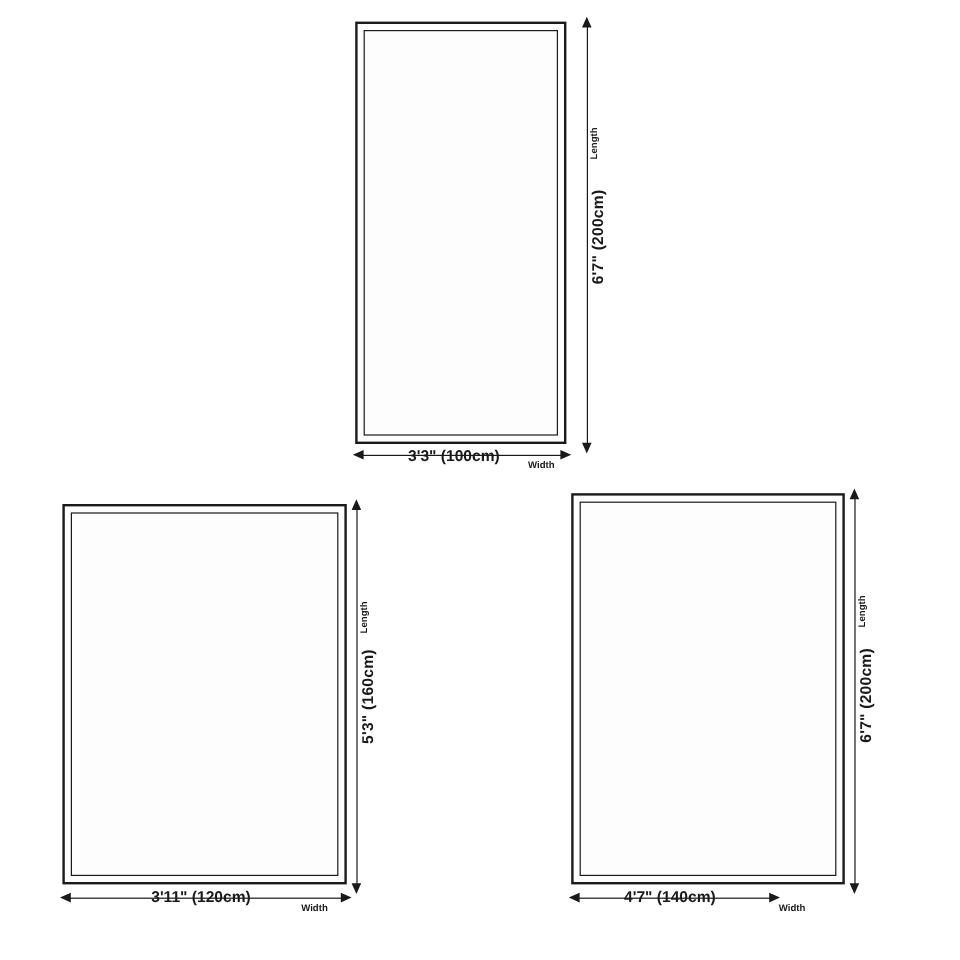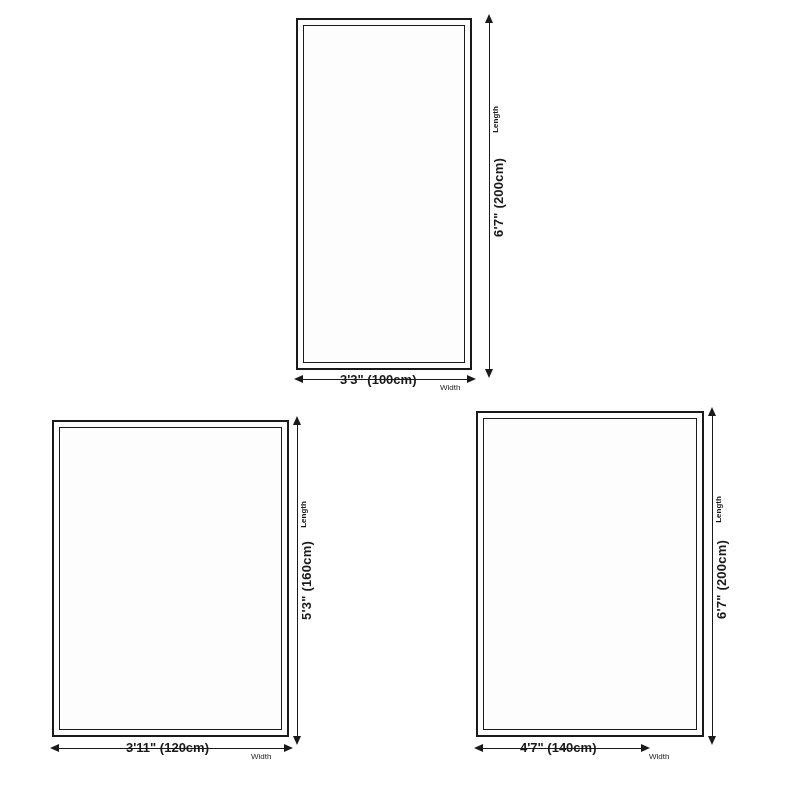--- a/index.html
+++ b/index.html
@@ -108,21 +108,21 @@
 
   .h-label {
     position: absolute;
     font-size: 13px;
     font-weight: bold;
     white-space: nowrap;
   }
   .h-caption {
     position: absolute;
     font-size: 8px;
-    font-weight: normal;
+    font-weight: bold;
     white-space: nowrap;
   }
 
   
   #rug-1 { left: 296px; top: 18px; width: 176px; height: 352px; }
   #v-arrow-1 { left: 489px; top: 22px; height: 348px; }
   #v-label-1 { left: 443px; top: 190px; width: 110px; text-align: center; }
   #v-caption-1 { left: 468px; top: 115px; width: 54px; text-align: center; }
   #h-arrow-1 { left: 302px; top: 379px; width: 166px; }
   #h-label-1 { left: 340px; top: 372px; }

